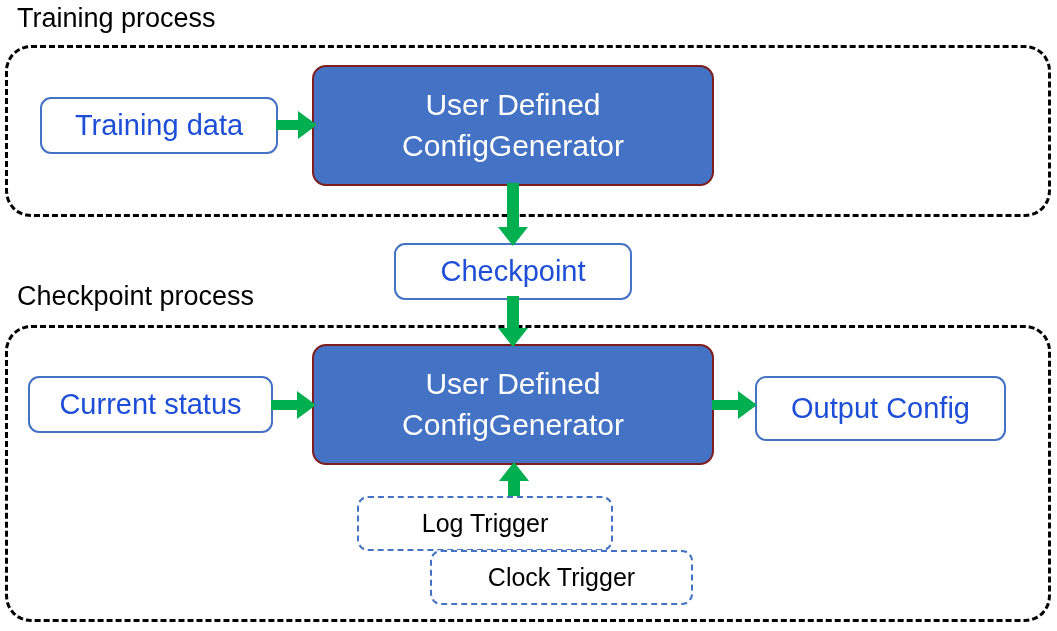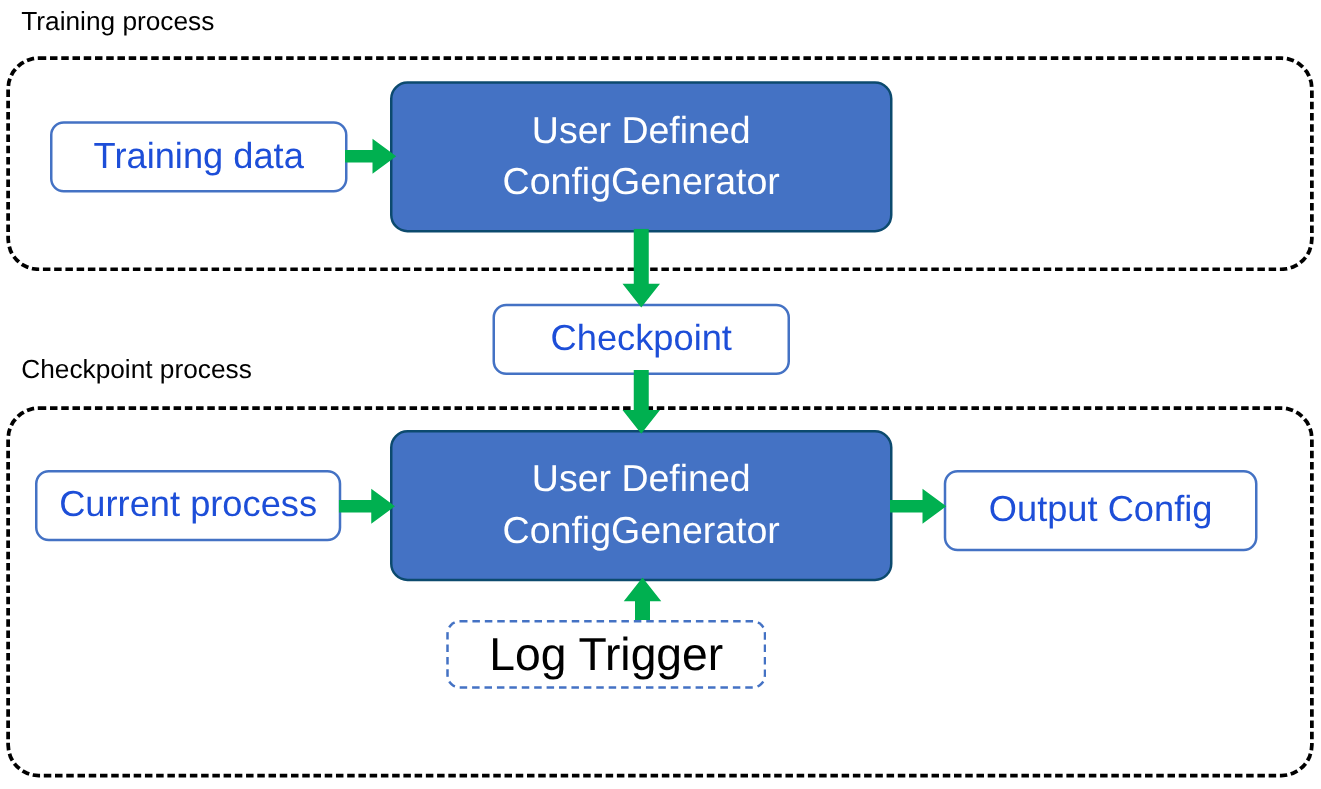--- a/index.html
+++ b/index.html
@@ -15,21 +15,21 @@
     width: 1057px;
     height: 631px;
     background: #ffffff;
     overflow: hidden;
   }
 
   
   .section-title {
     position: absolute;
     color: #000000;
-    font-size: 21px;
+    font-size: 27px;
     line-height: 32px;
     white-space: nowrap;
     font-family: "Liberation Sans", sans-serif;
     text-align: center;
   }
   #title-training { left: 17px;  top: 2px; }
   #title-inference { left: 17px; top: 280px; }
 
   
   .process-container {
@@ -61,21 +61,21 @@
   #box-training-data { left: 40px;  top: 97px;  width: 238px; height: 57px; }
   #box-checkpoint    { left: 394px; top: 243px; width: 238px; height: 57px; }
   #box-current-status{ left: 28px;  top: 376px; width: 245px; height: 57px; }
   #box-output-config { left: 755px; top: 376px; width: 251px; height: 65px; }
 
   
   .proc-box {
     position: absolute;
     box-sizing: border-box;
     background: #4472c4;
-    border: 2px solid #0c4a6e;
+    border: 2px solid #7f1d1d;
     border-radius: 14px;
     display: flex;
     flex-direction: column;
     align-items: center;
     justify-content: center;
     color: #ffffff;
     font-size: 30px;
     line-height: 1.35;
     font-family: "Liberation Sans", sans-serif;
     white-space: nowrap;
@@ -87,21 +87,21 @@
   .trigger-box {
     position: absolute;
     box-sizing: border-box;
     background: #ffffff;
     border: 2.5px dashed #4472c4;
     border-radius: 11px;
     display: flex;
     align-items: center;
     justify-content: center;
     color: #000000;
-    font-size: 37px;
+    font-size: 25px;
     font-family: "Liberation Sans", sans-serif;
     white-space: nowrap;
   }
   #box-log-trigger   { left: 357px; top: 496px; width: 256px; height: 55px; z-index: 3; }
   #box-clock-trigger { left: 430px; top: 550px; width: 263px; height: 55px; z-index: 4; }
 
   
   .arrow { position: absolute; z-index: 2; }
   #arrow-train-data-to-proc   { left: 276px; top: 108px; width: 42px; height: 34px; }
   #arrow-proc-to-checkpoint   { left: 496px; top: 183px; width: 34px; height: 64px; }
@@ -129,36 +129,39 @@
   <div class="proc-box" id="box-proc-training">
     <span>User Defined</span>
     <span>ConfigGenerator</span>
   </div>
 
   <div class="node-box" id="box-checkpoint">
     <span>Checkpoint</span>
   </div>
 
   <div class="node-box" id="box-current-status">
-    <span>Current process</span>
+    <span>Current status</span>
   </div>
 
   <div class="proc-box" id="box-proc-inference">
     <span>User Defined</span>
     <span>ConfigGenerator</span>
   </div>
 
   <div class="node-box" id="box-output-config">
     <span>Output Config</span>
   </div>
 
   <div class="trigger-box" id="box-log-trigger">
     <span>Log Trigger</span>
   </div>
 
+  <div class="trigger-box" id="box-clock-trigger">
+    <span>Clock Trigger</span>
+  </div>
 
   <svg class="arrow" id="arrow-train-data-to-proc" viewBox="0 0 42 34">
     <path d="M0,12 L22,12 L22,3 L41,17 L22,31 L22,22 L0,22 Z" fill="#00B050"></path>
   </svg>
 
   <svg class="arrow" id="arrow-proc-to-checkpoint" viewBox="0 0 34 64">
     <path d="M11,0 L23,0 L23,44 L32,44 L17,63 L2,44 L11,44 Z" fill="#00B050"></path>
   </svg>
 
   <svg class="arrow" id="arrow-checkpoint-to-proc" viewBox="0 0 34 52">

